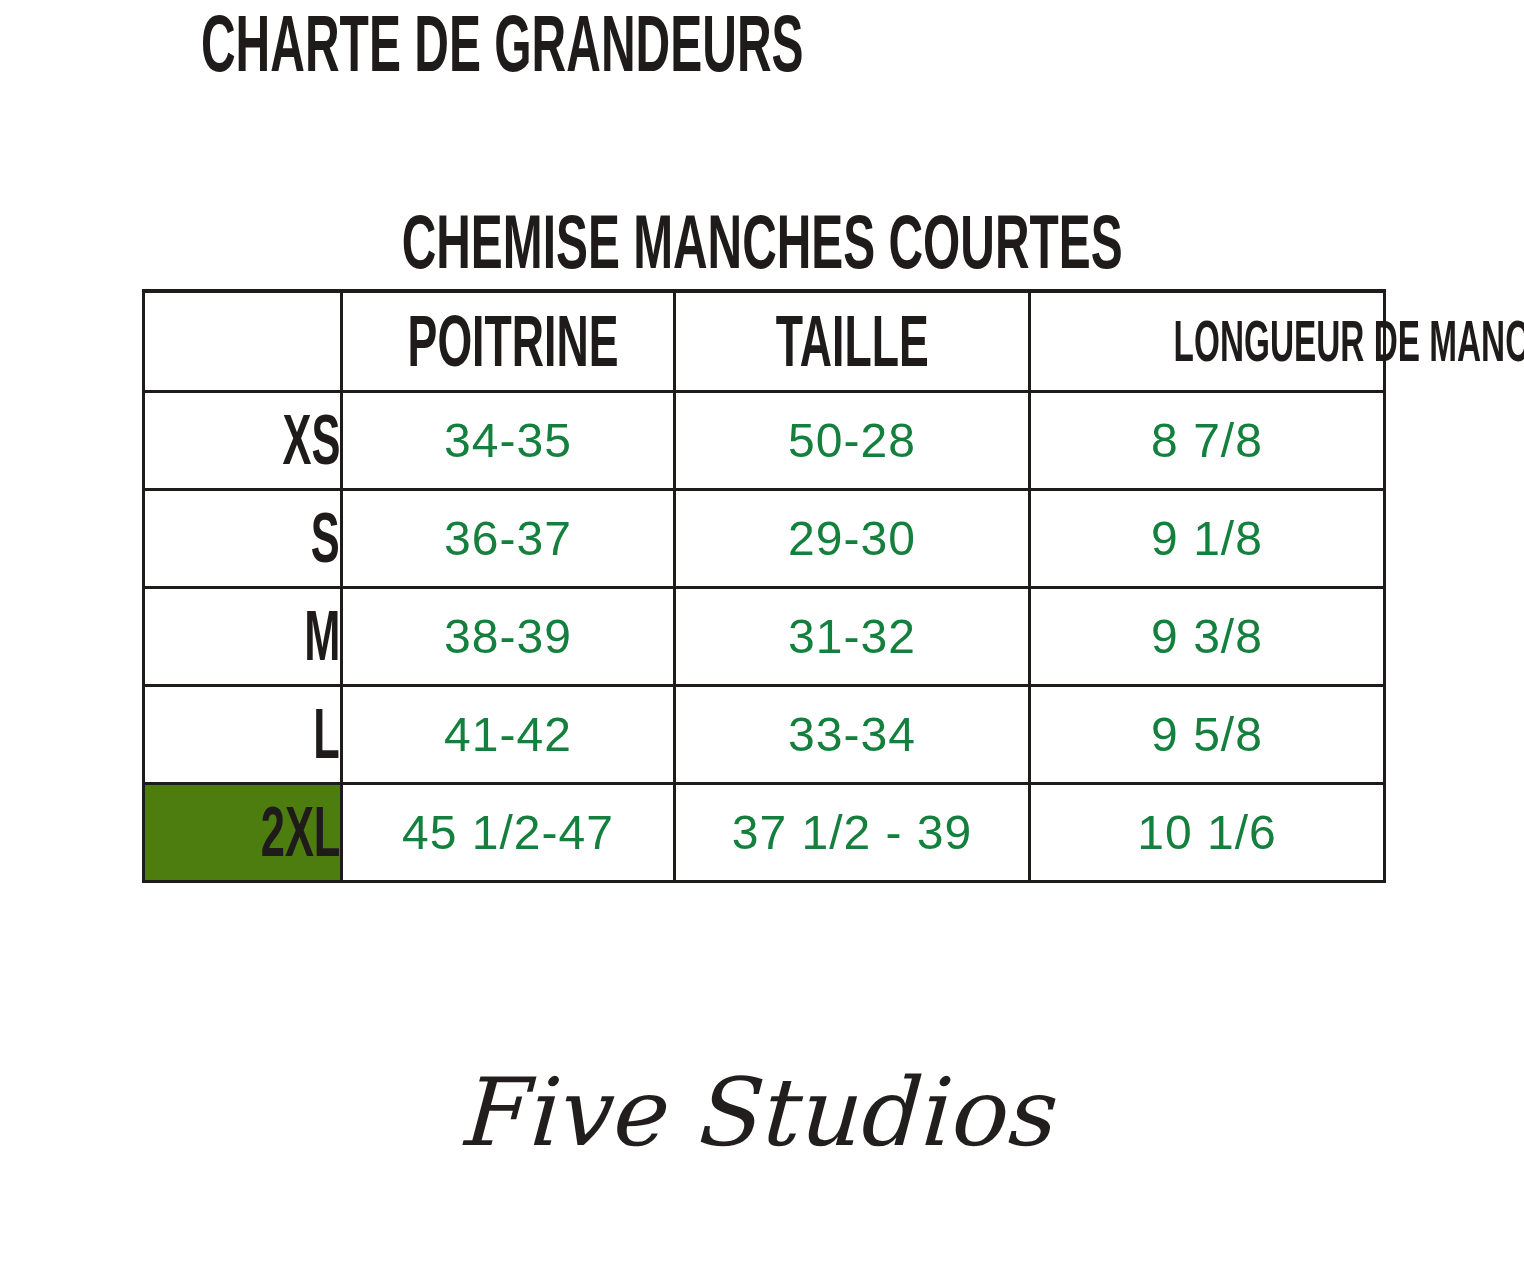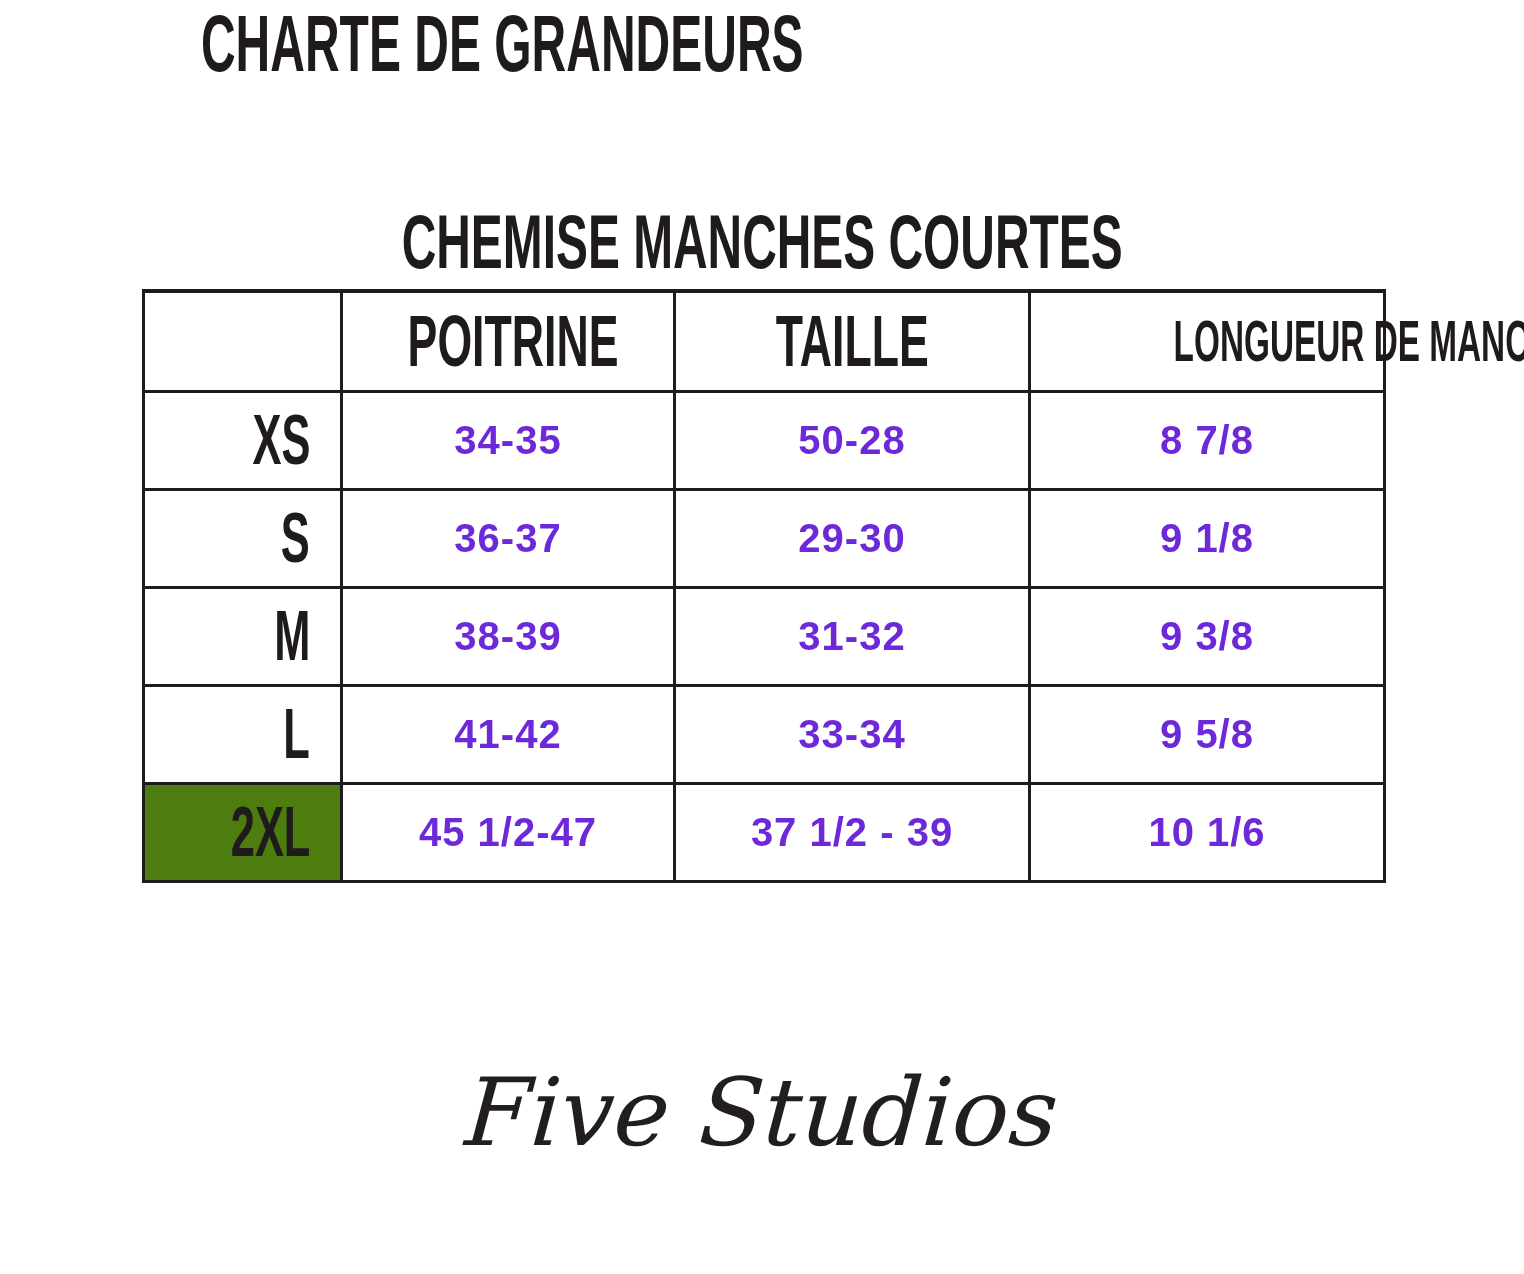--- a/index.html
+++ b/index.html
@@ -46,34 +46,33 @@
     background: #ffffff;
   }
   .size-table thead tr { height: 100px; }
   .size-table tbody tr { height: 98px; }
   .size-table thead { border-top: 4px solid #1e1b1a; }
   th.c1, th.c2, th.c3, th.c4 { text-align: center; }
   .hdr-main { font-size: 72px; transform: scaleX(0.62); }
   .hdr-small { font-size: 57px; transform: scaleX(0.585); }
   td.size-cell {
     text-align: right;
-    padding-right: 30px;
   }
   td.size-cell .cond {
     font-size: 70px;
     transform: scaleX(0.62);
     transform-origin: 100% 50%;
   }
   td.val-cell { text-align: center; }
   .val {
     display: inline-block;
-    font-size: 40px;
-    font-weight: 700;
+    font-size: 48px;
+    font-weight: 400;
     letter-spacing: 1px;
-    color: #6d28d9;
+    color: #15803d;
   }
   
   tr.row-xl td.c2 .val, tr.row-xl td.c3 .val { position: relative; top: 11px; }
   tr.row-xl td.c4 .val { position: relative; top: -11px; }
   
   tr.row-2xl td.size-cell { background: #4d7c0f; }
   
   .brand-block {
     position: absolute; top: 1058px; left: 0; width: 100%;
     text-align: center;

